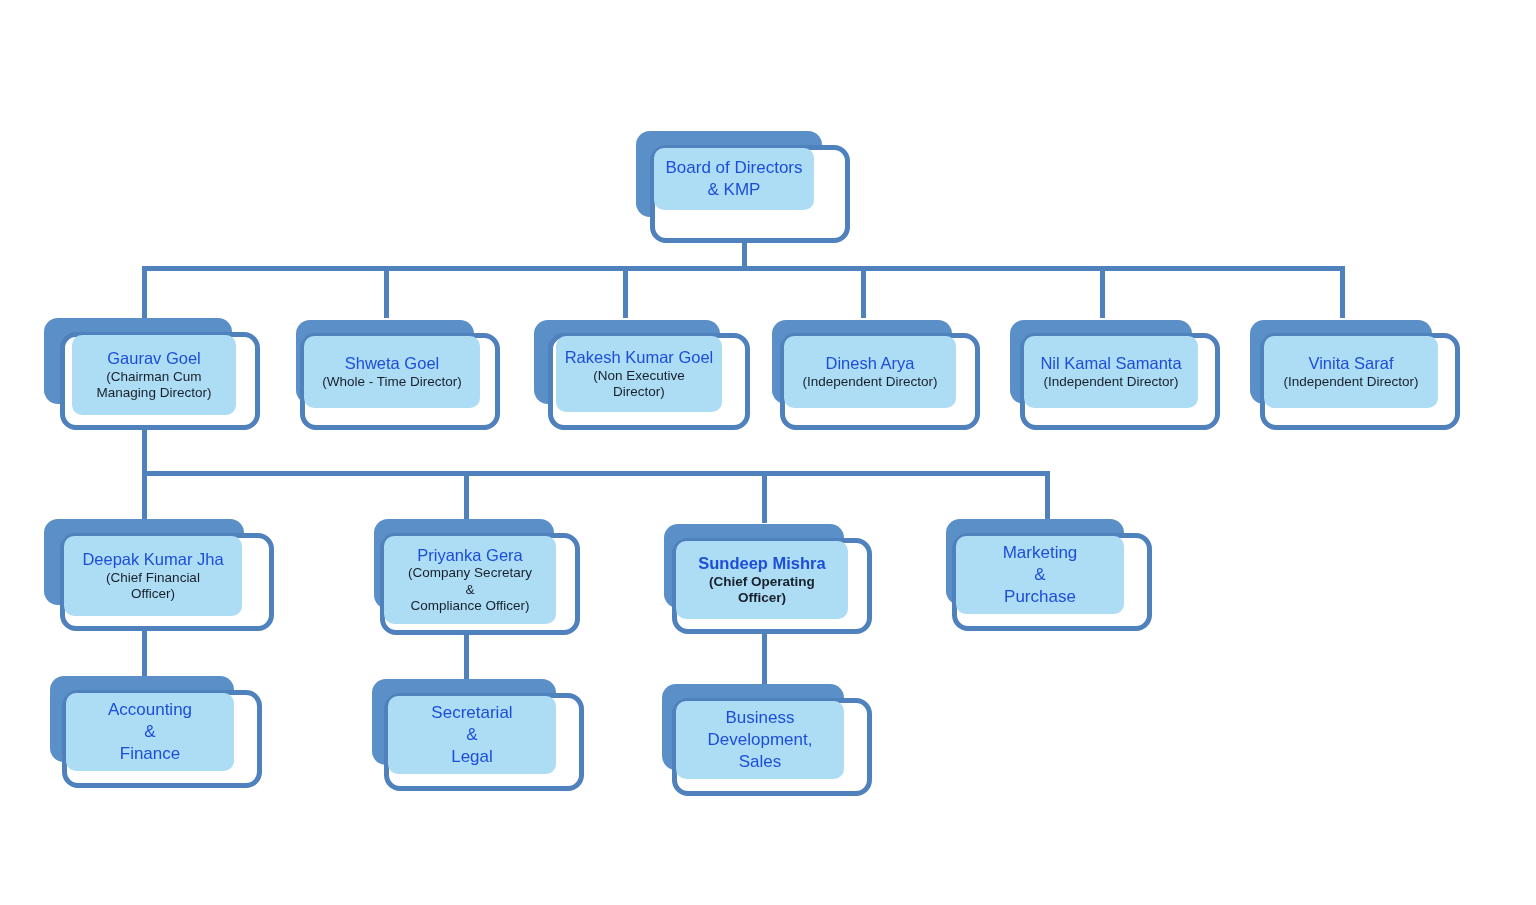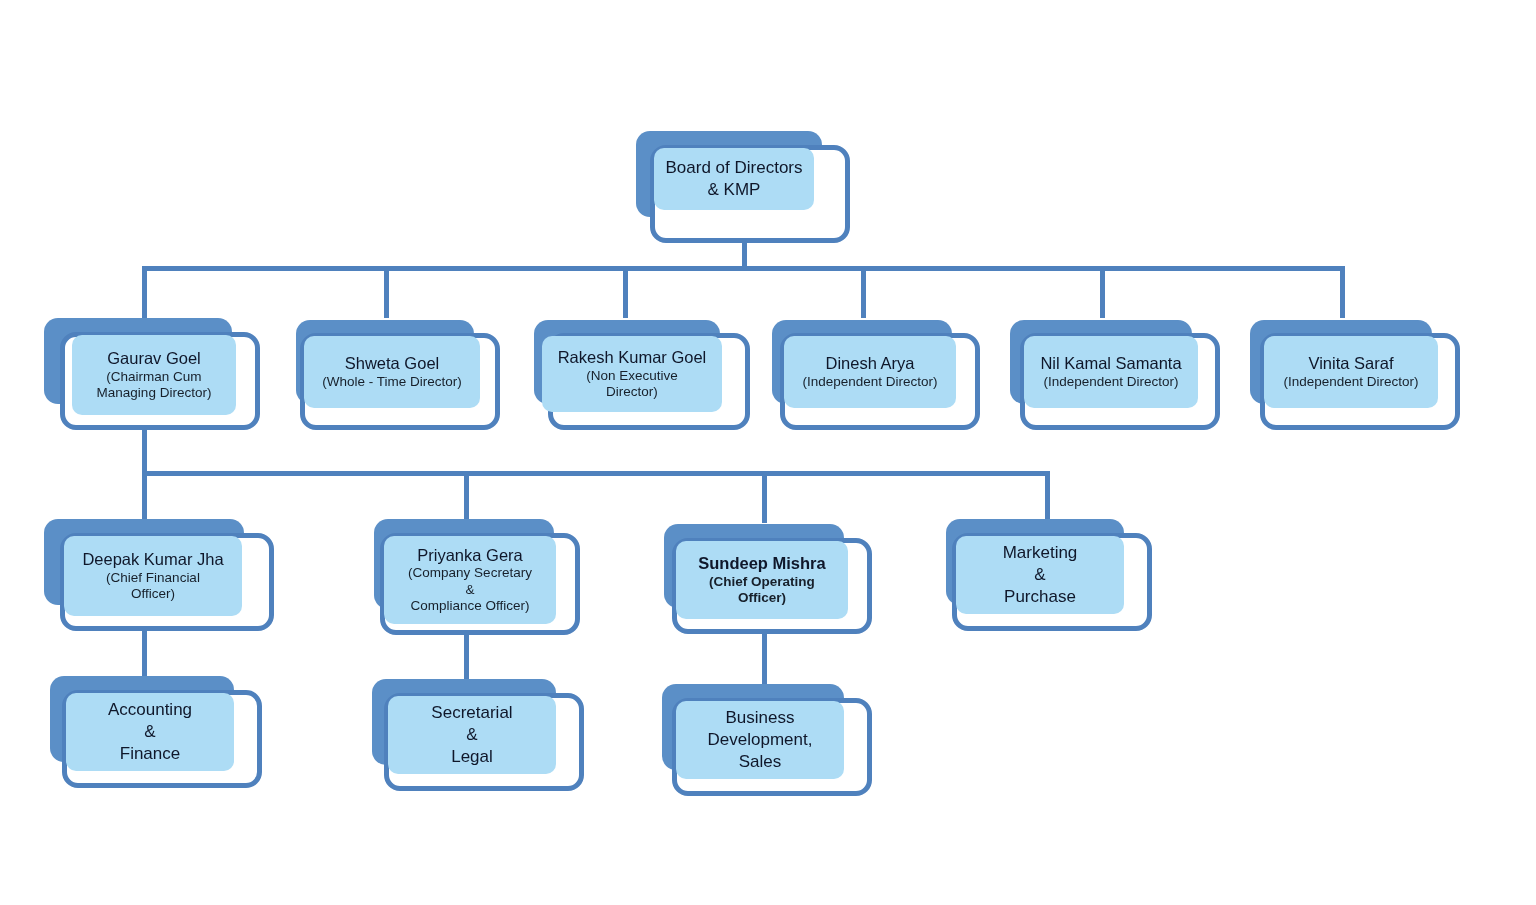--- a/index.html
+++ b/index.html
@@ -60,21 +60,21 @@
     flex-direction: column;
     align-items: center;
     justify-content: center;
     text-align: center;
     padding: 2px 6px;
     z-index: 2;
   }
   .chip .title {
     font-size: 16.5px;
     line-height: 1.18;
-    color: #0f172a;
+    color: #1d4ed8;
     white-space: nowrap;
   }
   .chip .sub {
     font-size: 13.5px;
     line-height: 1.2;
     color: #17202b;
     white-space: pre-line;
   }
   .chip .title.big {
     font-size: 17px;
@@ -134,21 +134,21 @@
     <div class="frame" style="left:4px; top:13px; width:200px; height:97px;"></div>
     <div class="chip" style="left:8px; top:16px; width:176px; height:72px;">
       <div class="title">Shweta Goel</div>
       <div class="sub">(Whole - Time Director)</div>
     </div>
   </div>
 
   <div class="node" style="left:534px; top:320px; width:216px; height:110px;">
     <div class="plate" style="width:186px; height:84px;"></div>
     <div class="frame" style="left:14px; top:13px; width:202px; height:97px;"></div>
-    <div class="chip" style="left:8px; top:16px; width:180px; height:76px;">
+    <div class="chip" style="left:22px; top:16px; width:166px; height:76px;">
       <div class="title">Rakesh Kumar Goel</div>
       <div class="sub">(Non Executive
 Director)</div>
     </div>
   </div>
 
   <div class="node" style="left:772px; top:320px; width:208px; height:110px;">
     <div class="plate" style="width:180px; height:84px;"></div>
     <div class="frame" style="left:8px; top:13px; width:200px; height:97px;"></div>
     <div class="chip" style="left:12px; top:16px; width:172px; height:72px;">

